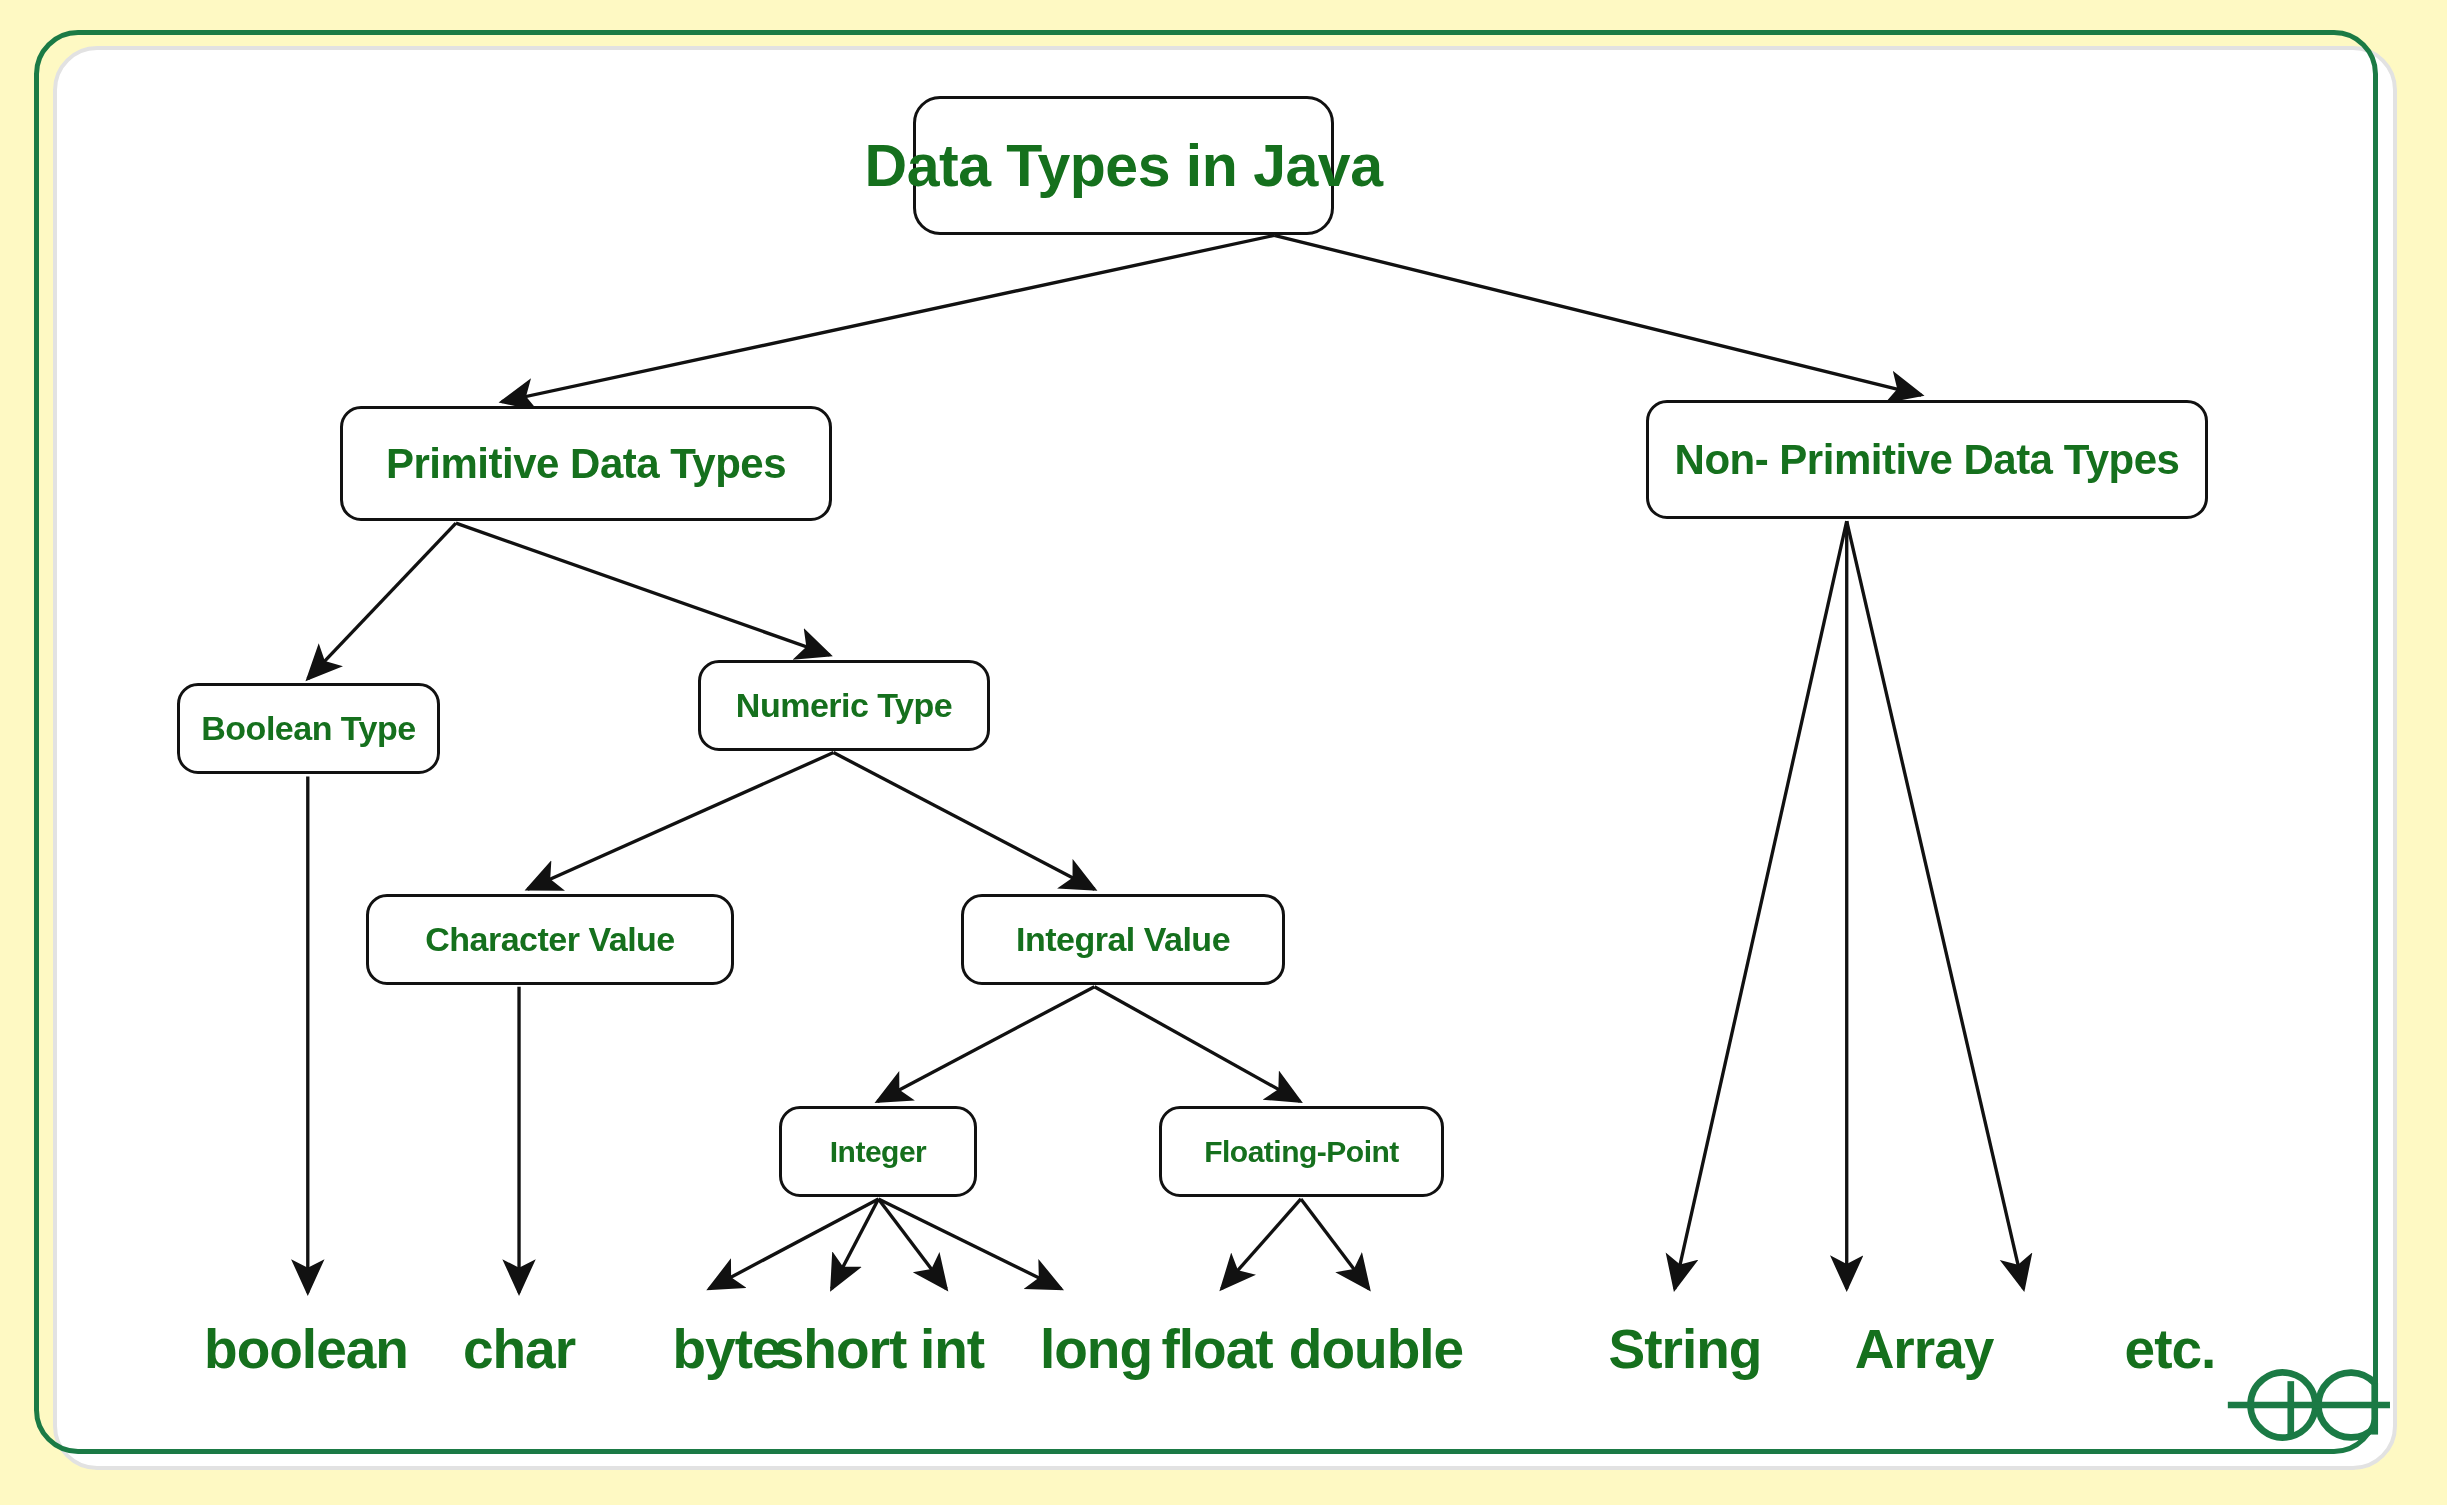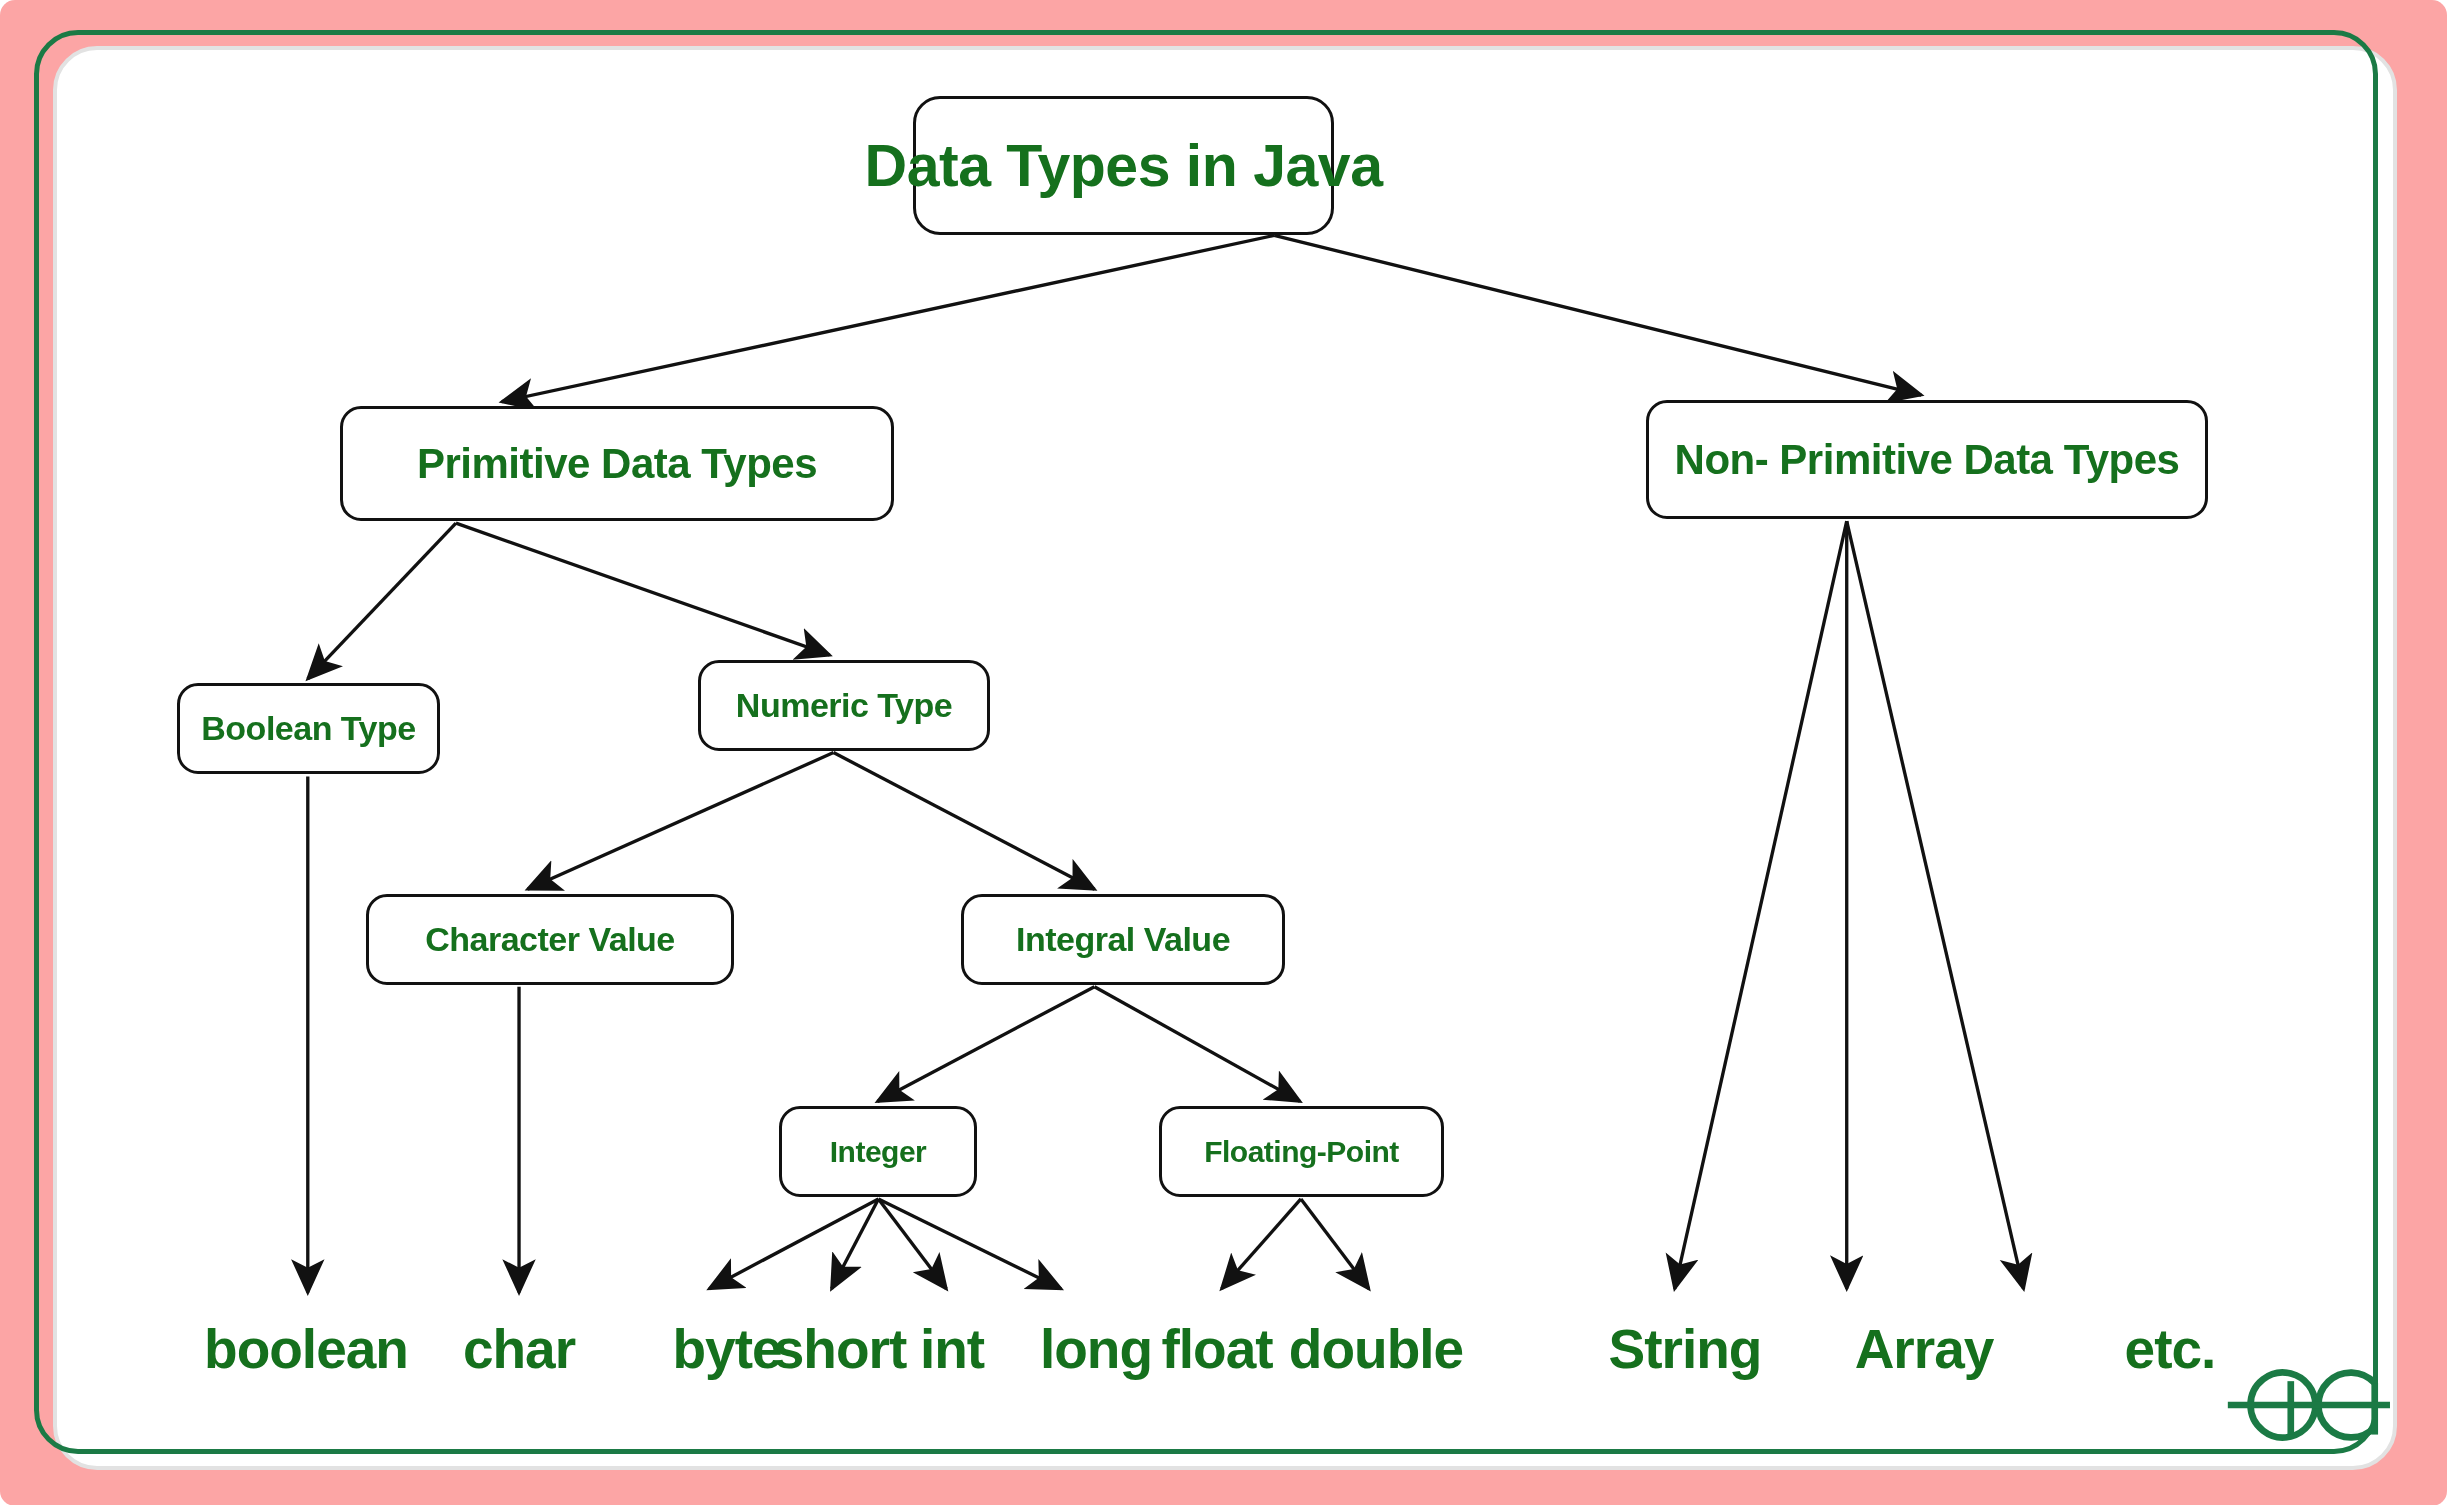--- a/index.html
+++ b/index.html
@@ -10,22 +10,21 @@
   body {
     width: 2447px;
     height: 1506px;
     font-family: "Liberation Sans", sans-serif;
     overflow: hidden;
   }
   #stage {
     position: relative;
     width: 2447px;
     height: 1506px;
-    background: #fca5a5;
-    border-radius: 15px;
+    background: #fef9c3;
   }
   
   .frame-shadow {
     position: absolute;
     left: 53px;
     top: 46px;
     width: 2344px;
     height: 1424px;
     border: 4.8px solid #e2e2e2;
     border-radius: 44px;
@@ -127,21 +126,21 @@
         <line x1="1932" y1="545" x2="1752" y2="1348" stroke="#111111" stroke-width="3.5" marker-end="url(#arrowhead)"></line>
         <line x1="1932" y1="545" x2="1932" y2="1348" stroke="#111111" stroke-width="3.5" marker-end="url(#arrowhead)"></line>
         <line x1="1932" y1="545" x2="2117" y2="1348" stroke="#111111" stroke-width="3.5" marker-end="url(#arrowhead)"></line>
       </g>
   </svg>
 
   <div id="boxes-layer">
       <div class="node-box root" style="left: 913px; top: 96px; width: 421px; height: 139px;">
         <span>Data Types in Java</span>
       </div>
-      <div class="node-box lvl2" style="left: 340px; top: 406px; width: 554px; height: 115px;">
+      <div class="node-box lvl2" style="left: 340px; top: 406px; width: 492px; height: 115px;">
         <span>Primitive Data Types</span>
       </div>
       <div class="node-box lvl2" style="left: 1646px; top: 400px; width: 562px; height: 119px;">
         <span>Non- Primitive Data Types</span>
       </div>
       <div class="node-box lvl3" style="left: 177px; top: 683px; width: 263px; height: 91px;">
         <span>Boolean Type</span>
       </div>
       <div class="node-box lvl3" style="left: 698px; top: 660px; width: 292px; height: 91px;">
         <span>Numeric Type</span>

